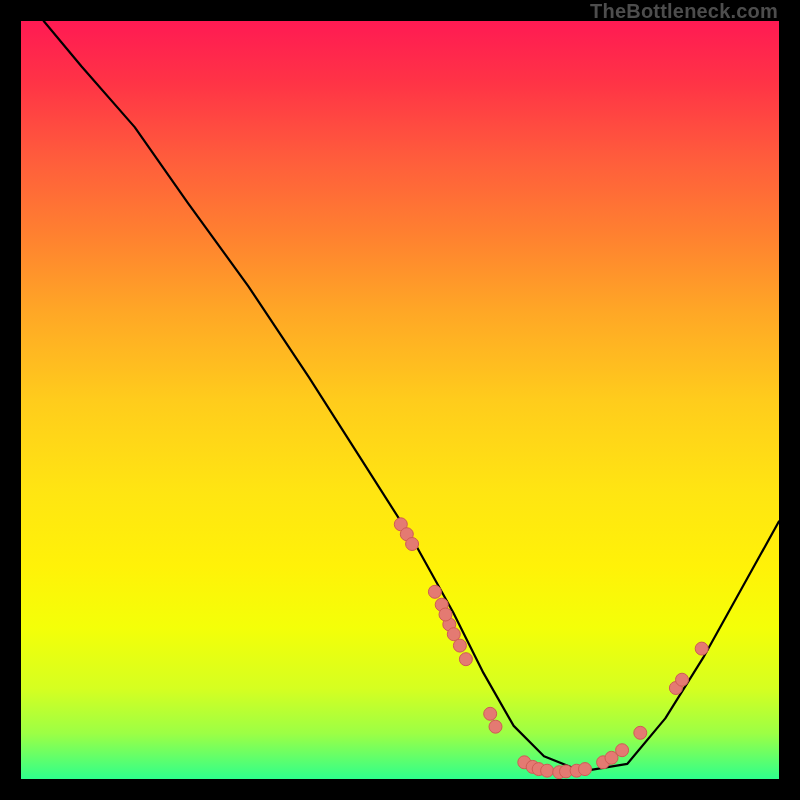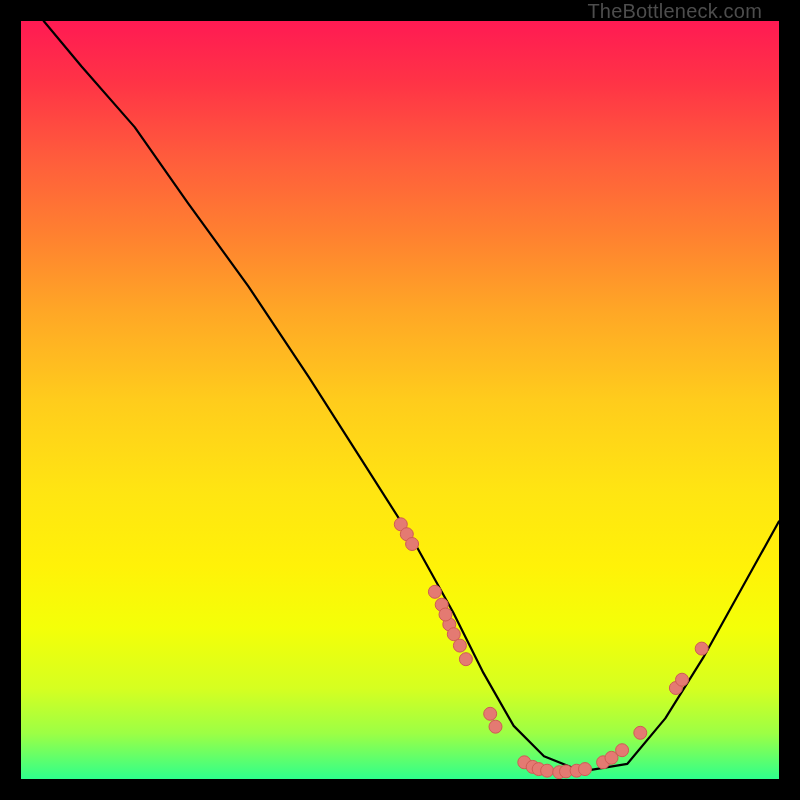--- a/index.html
+++ b/index.html
@@ -28,24 +28,24 @@
       #fff208 72%,
       #f4ff08 80%,
       #d6ff20 88%,
       #9cff45 94%,
       #2eff8c 100%
     );
   }
   .attribution {
     position: absolute;
     top: 0px;
-    right: 38px;
+    right: 22px;
     color: #4d4d4d;
     font-size: 20px;
-    font-weight: 400;
+    font-weight: 700;
     letter-spacing: 0.2px;
   }
   svg.curve {
     position: absolute;
     left: 0;
     top: 0;
     width: 758px;
     height: 758px;
     pointer-events: none;
   }

